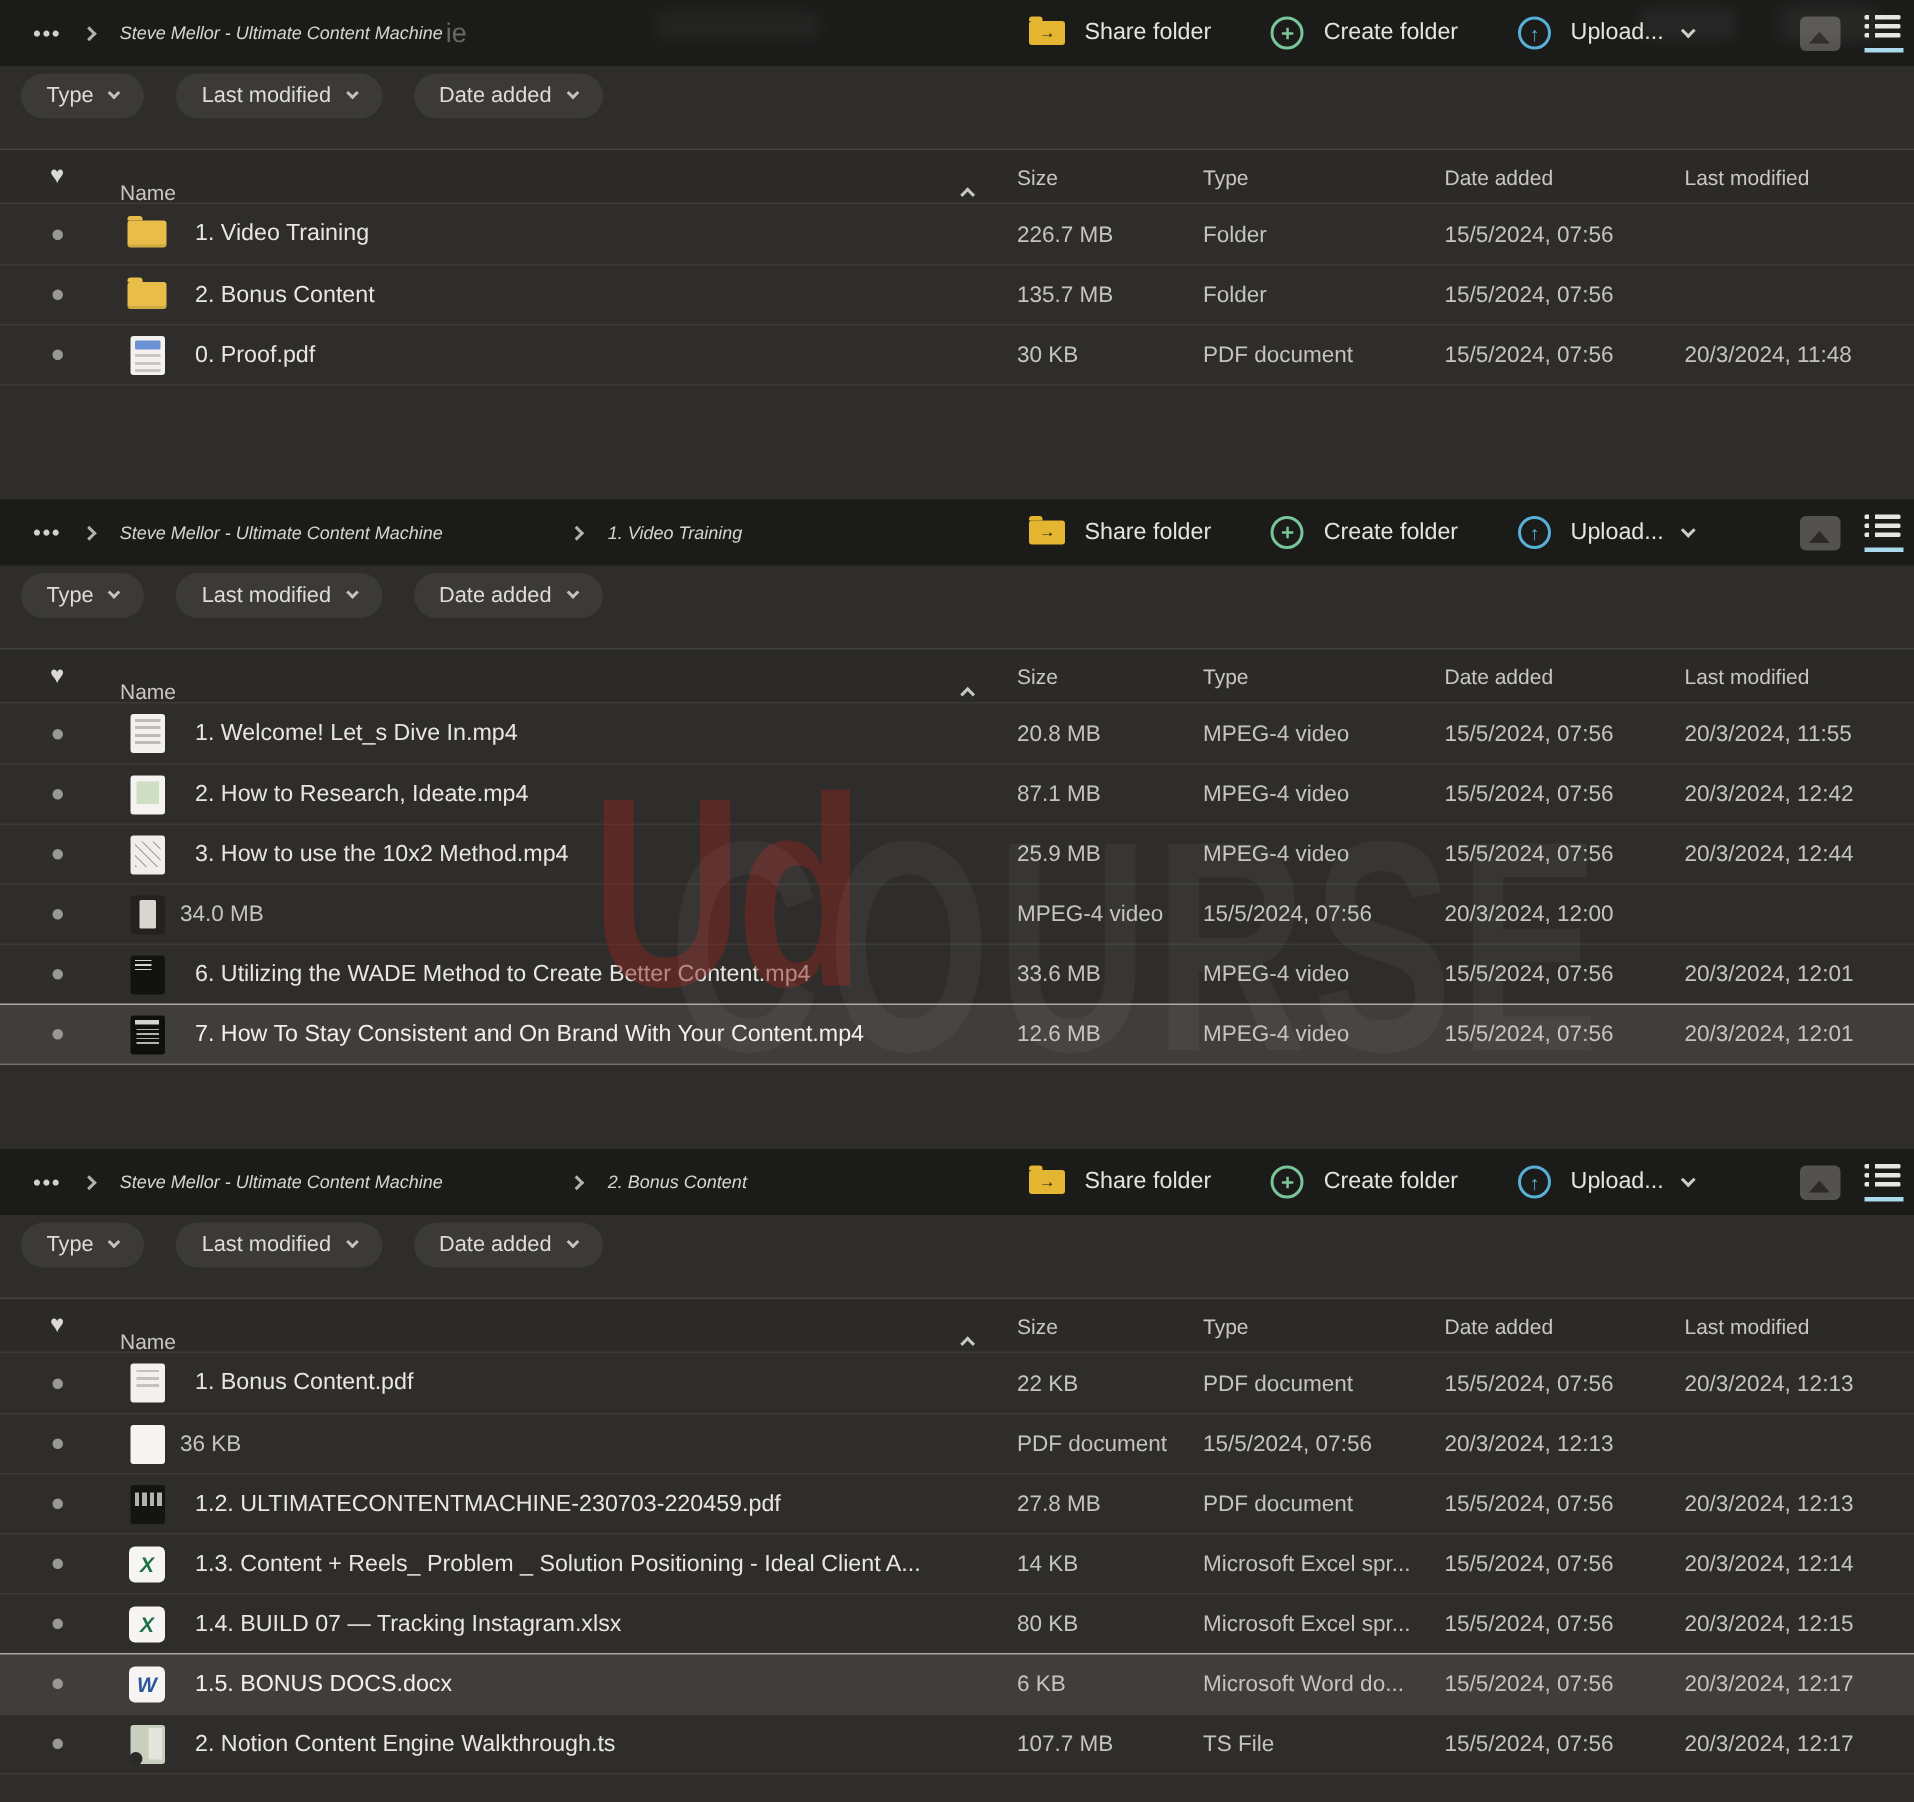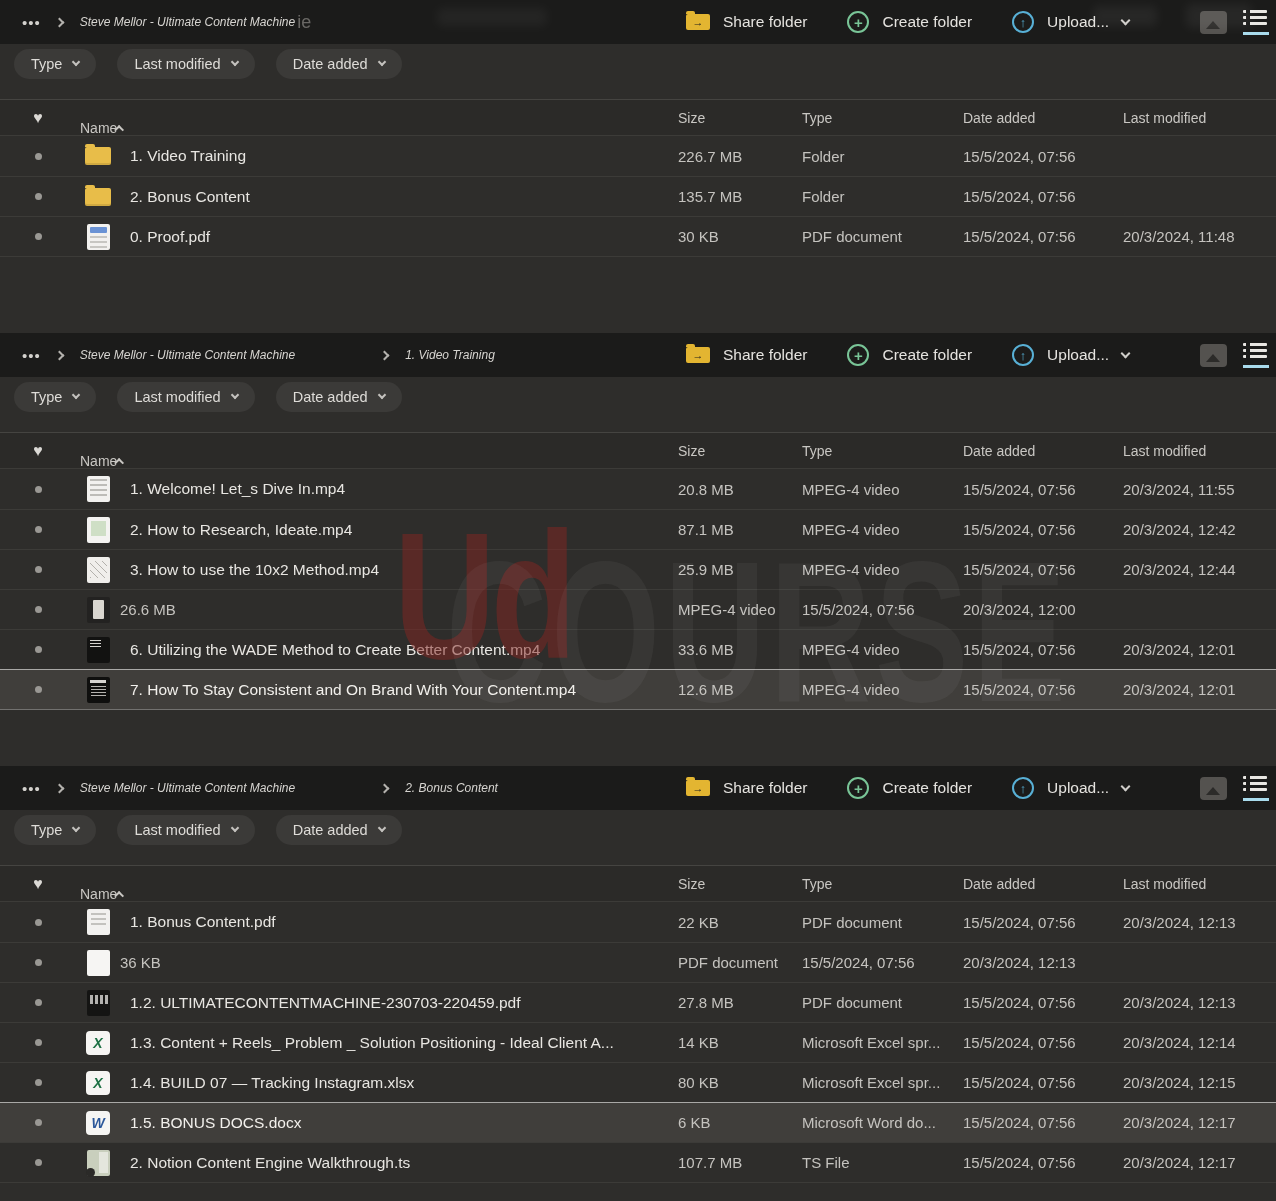--- a/index.html
+++ b/index.html
@@ -86,21 +86,21 @@
   .pill .chev-down { border-color:#c4c2be; width:6px; height:6px; }
 
   
   .tbl { margin-top:20px; border-top:1px solid #454441; border-bottom:1px solid #3c3b38; }
   .hdr, .row {
     display:grid;
     grid-template-columns:76px 44px 558px 124px 161px 160px 153px;
     align-items:center;
   }
   .hdr { height:36px; border-bottom:1px solid #3c3b38; background:#2b2a28; color:#c9c7c3; font-size:14px; }
-  .hdr .h-name { grid-column:2 / 4; display:flex; align-items:center; padding:0 28px 0 4px;margin-top:20px; }
+  .hdr .h-name { grid-column:2 / 4; display:flex; justify-content:space-between; align-items:center; padding:0 28px 0 4px;margin-top:20px; }
   .heart { font-size:16px; color:#dbd9d5; justify-self:center; line-height:1; }
   .caret-up {
     display:inline-block; width:7px; height:7px;
     border-left:2px solid #c9c7c3; border-top:2px solid #c9c7c3;
     transform:rotate(45deg) translateY(2px);
   }
   .row { height:40px; font-size:15px; color:#c5c3bf; cursor:pointer; }
   .rows .row + .row { border-top:1px solid #3c3b38; }
   .row.selected {
     background:#403e3b;
@@ -384,21 +384,21 @@
             <span class="cell c-added">15/5/2024, 07:56</span>
             <span class="cell c-mod">20/3/2024, 12:44</span>
           </div>
           <div class="row">
             <span class="cell c-fav">
               <i class="dot"></i>
             </span>
             <span class="cell c-ico">
               <i class="th th-video-phone"></i>
             </span>
-            <span class="cell c-size">26.6 MB</span>
+            <span class="cell c-size">34.0 MB</span>
             <span class="cell c-type">MPEG-4 video</span>
             <span class="cell c-added">15/5/2024, 07:56</span>
             <span class="cell c-mod">20/3/2024, 12:00</span>
           </div>
           <div class="row">
             <span class="cell c-fav">
               <i class="dot"></i>
             </span>
             <span class="cell c-ico">
               <i class="th th-slide-dark"></i>

